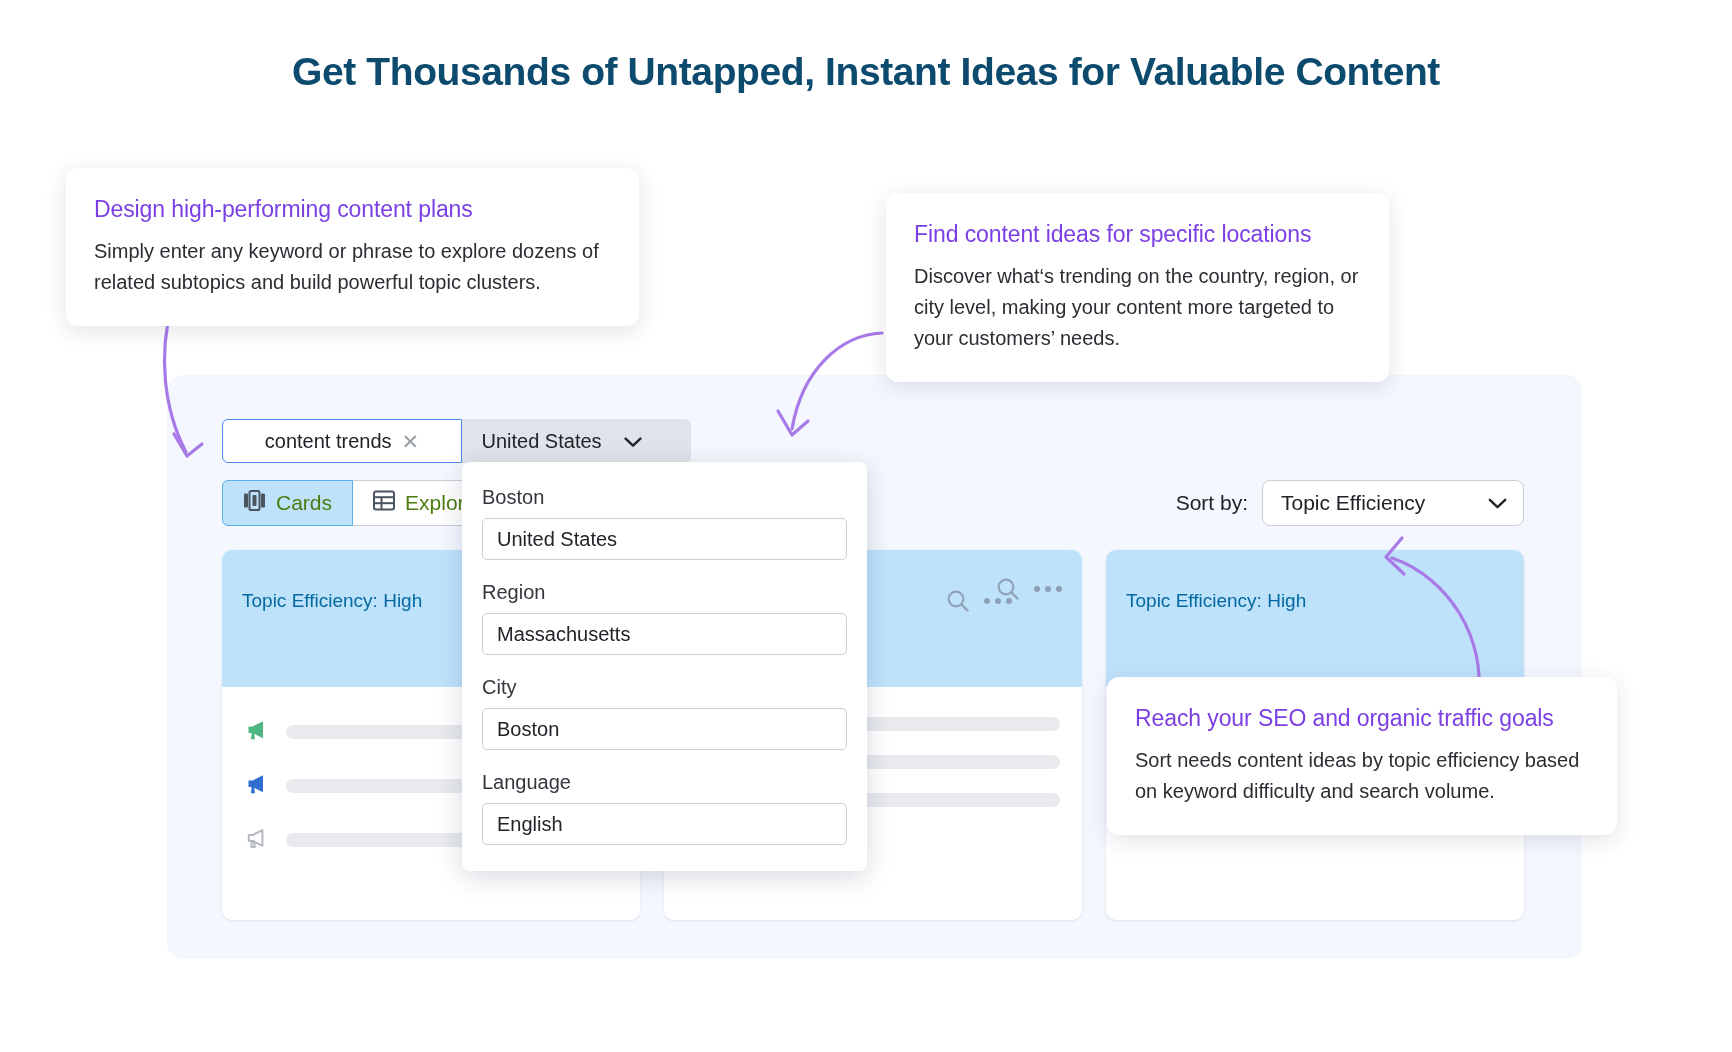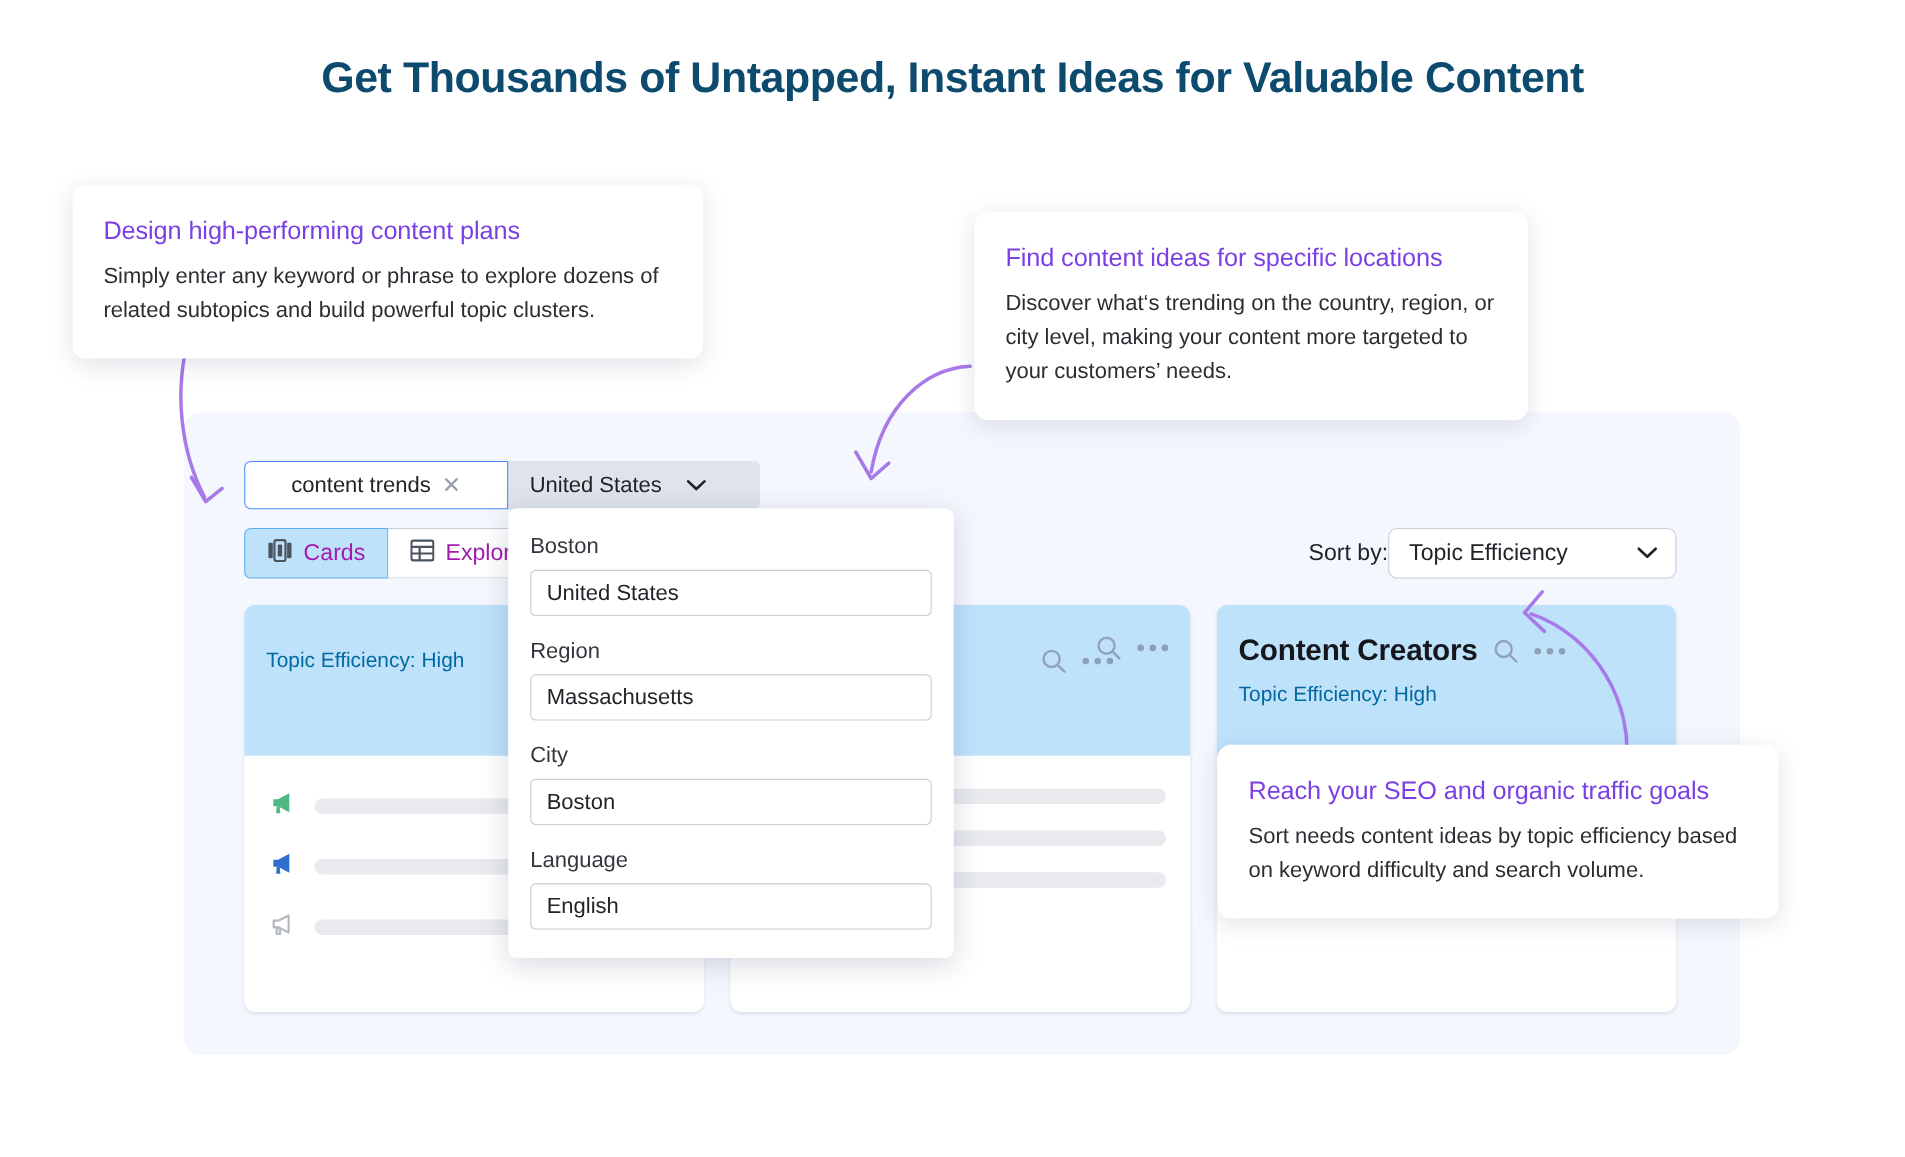--- a/index.html
+++ b/index.html
@@ -39,31 +39,31 @@
     height: 44px; min-width: 230px; margin-left: -1.5px;
     background: #dfe3ea; border: 1.5px solid #dfe3ea; border-radius: 0 6px 6px 0;
     display: flex; align-items: center; gap: 22px; padding: 0 18px 0 20px;
     font-size: 20px; color: #222229; cursor: pointer;
   }
 
   
   .tabs-row { position: absolute; left: 55px; top: 105px; display: flex; align-items: center; }
   .tab {
     height: 46px; display: flex; align-items: center; gap: 10px;
-    padding: 0 20px; font-size: 21px; color: #a21caf;
+    padding: 0 20px; font-size: 21px; color: #4d7c0f;
     background: #ffffff; border: 1.5px solid #c9ced6;
   }
   .tab:first-child { border-radius: 6px 0 0 6px; }
   .tab:last-child  { border-radius: 0 6px 6px 0; border-left: none; }
   .tab.active { background: #bfe2fb; border-color: #5ab0ef; }
 
   
   .sort-wrap {
     position: absolute; right: 58px; top: 105px;
-    display: flex; align-items: center; 
+    display: flex; align-items: center; gap: 14px;
   }
   .sort-label { font-size: 21px; color: #222229; }
   .sort-select {
     height: 46px; min-width: 262px; background: #ffffff;
     border: 1.5px solid #c9ced6; border-radius: 8px;
     display: flex; align-items: center; justify-content: space-between;
     padding: 0 16px 0 18px; font-size: 21px; color: #222229; cursor: pointer;
   }
 
   
@@ -247,34 +247,20 @@
             </div>
           <div class="row">
               <span style="width:26px"></span>
               <span class="bar"></span>
             </div>
         </div>
       </div>
 
       <div class="card">
         <div class="card-head">
-          <div class="card-title-row">
-            <span class="card-title">Content Creators</span>
-            <span class="head-icon">
-              <svg width="26" height="26" viewBox="0 0 26 26">
-                  <circle cx="11" cy="11" r="7.3" fill="none" stroke="#5a5a66" stroke-width="2.2"></circle>
-                  <line x1="16.4" y1="16.4" x2="22.6" y2="22.6" stroke="#5a5a66" stroke-width="2.2" stroke-linecap="round"></line>
-                </svg>
-            </span>
-            <span class="dots">
-                <i></i>
-                <i></i>
-                <i></i>
-              </span>
-          </div>
           <div class="card-sub">Topic Efficiency: High</div>
         </div>
         <div class="card-body">
           <div class="row">
               <span style="width:26px"></span>
               <span class="bar"></span>
             </div>
           <div class="row">
               <span style="width:26px"></span>
               <span class="bar"></span>

